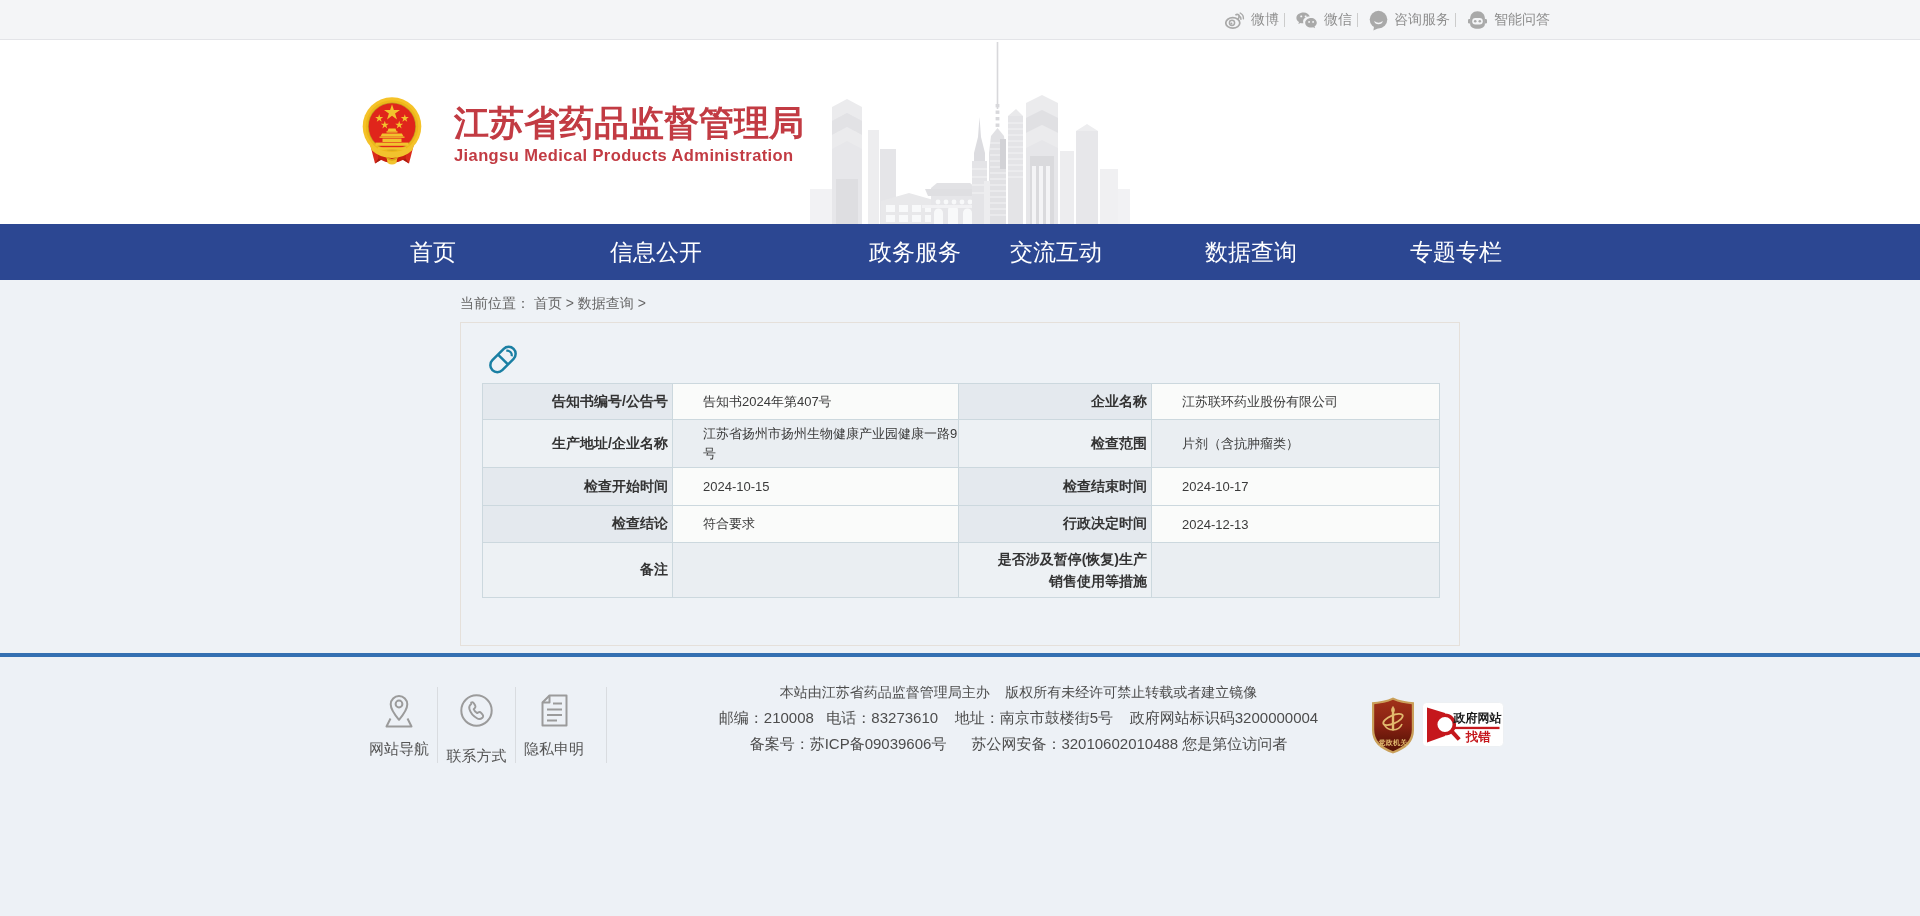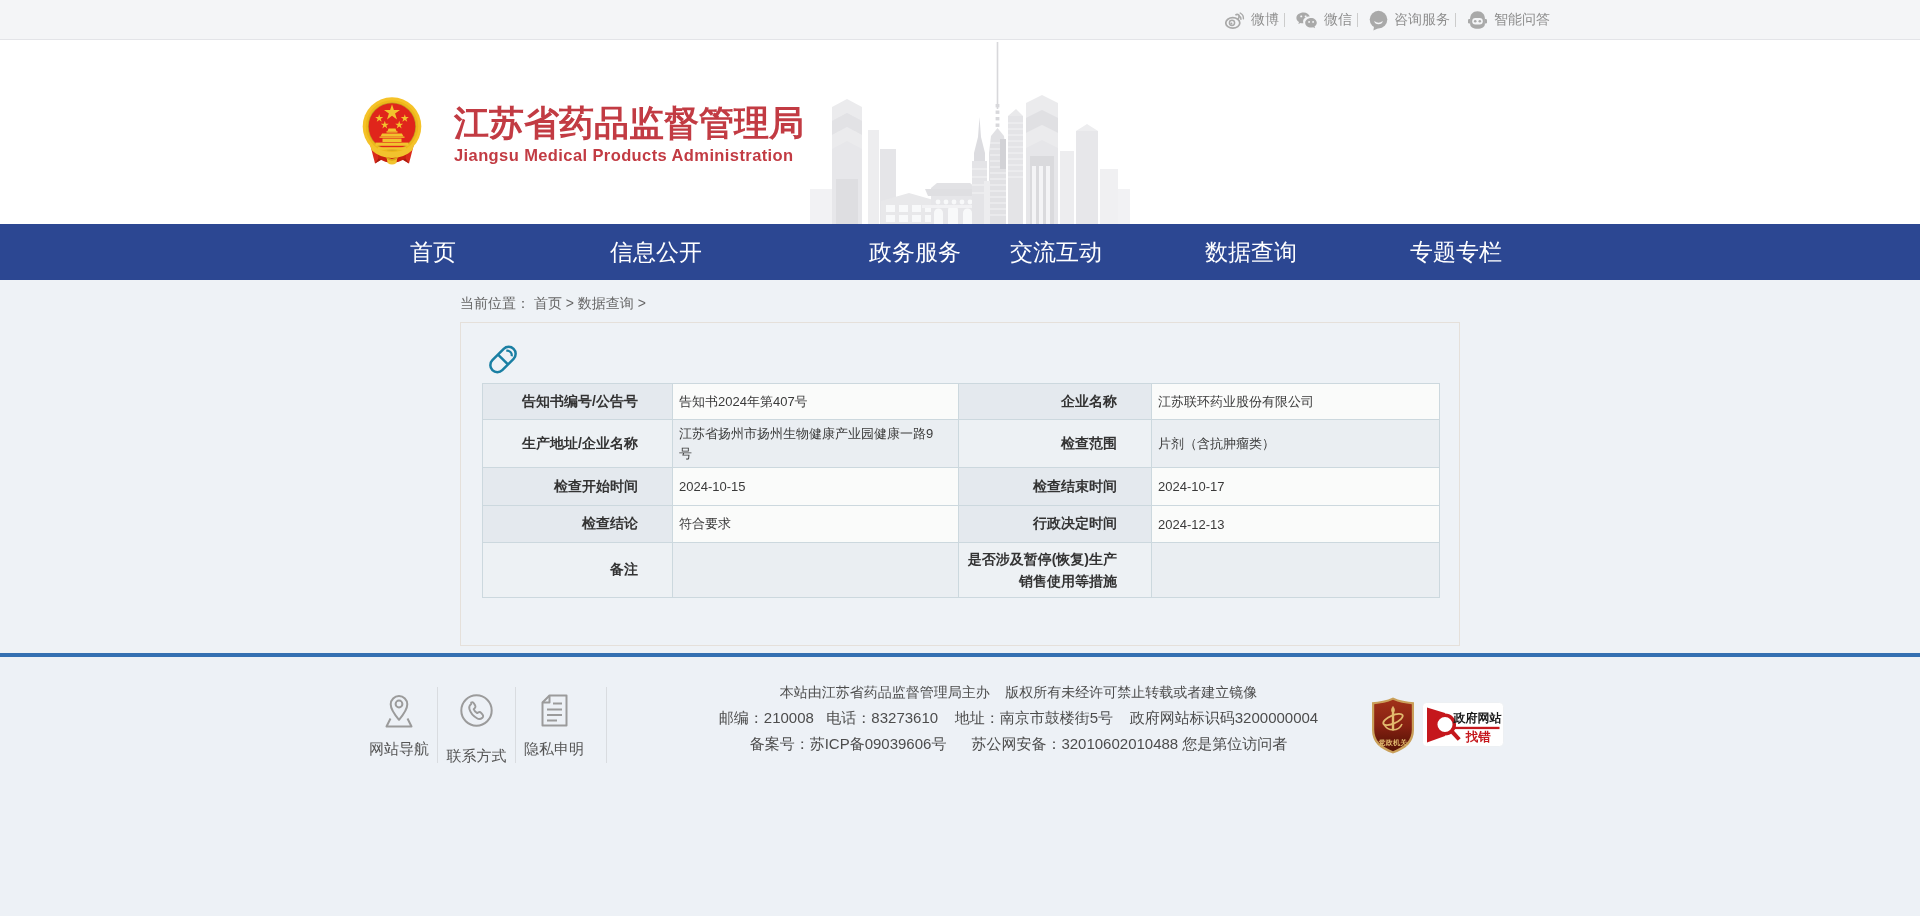--- a/index.html
+++ b/index.html
@@ -21,22 +21,22 @@
 #nav { position:absolute; left:0; top:224px; width:1920px; height:56px; background:#2c4792; }
 #nav .n { position:absolute; top:0; height:61px; line-height:56px; color:#fff; font-size:23px; white-space:nowrap; }
 
 #crumb { position:absolute; left:460px; top:295px; font-size:14px; color:#666; }
 
 #card { position:absolute; left:460px; top:322px; width:1000px; height:324px; border:1px solid #e5e0da; }
 #pill { position:absolute; left:487px; top:343px; }
 
 #tbl { position:absolute; left:482px; top:383px; border-collapse:collapse; table-layout:fixed; }
 #tbl td { border:1px solid #ccd8de; font-size:14px; color:#333; vertical-align:middle; }
-#tbl td.l { text-align:right; padding-right:34px; font-weight:bold; }
-#tbl td.v { text-align:left; padding-left:6px; font-size:13px; color:#3a3a3a; }
+#tbl td.l { text-align:right; padding-right:4px; font-weight:bold; }
+#tbl td.v { text-align:left; padding-left:30px; font-size:13px; color:#3a3a3a; }
 #tbl tr.odd td.l { background:#e4e9ee; }
 #tbl tr.odd td.v { background:#fafbfa; }
 #tbl tr.even td.l { background:#edf1f4; }
 #tbl tr.even td.v { background:#eaeef2; }
 
 #blueline { position:absolute; left:0; top:653px; width:1920px; height:3.5px; background:#3470b2; }
 #footer { position:absolute; left:0; top:657px; width:1920px; height:259px; background:#edf1f6; }
 .fitem { position:absolute; text-align:center; color:#555; font-size:15px; }
 .fsep { position:absolute; width:1px; height:76px; background:#d9dce0; top:30px; }
 #ftext { position:absolute; left:700px; top:22px; width:637px; text-align:center; font-size:14px; color:#4c4c4c; line-height:26px; white-space:nowrap; }

